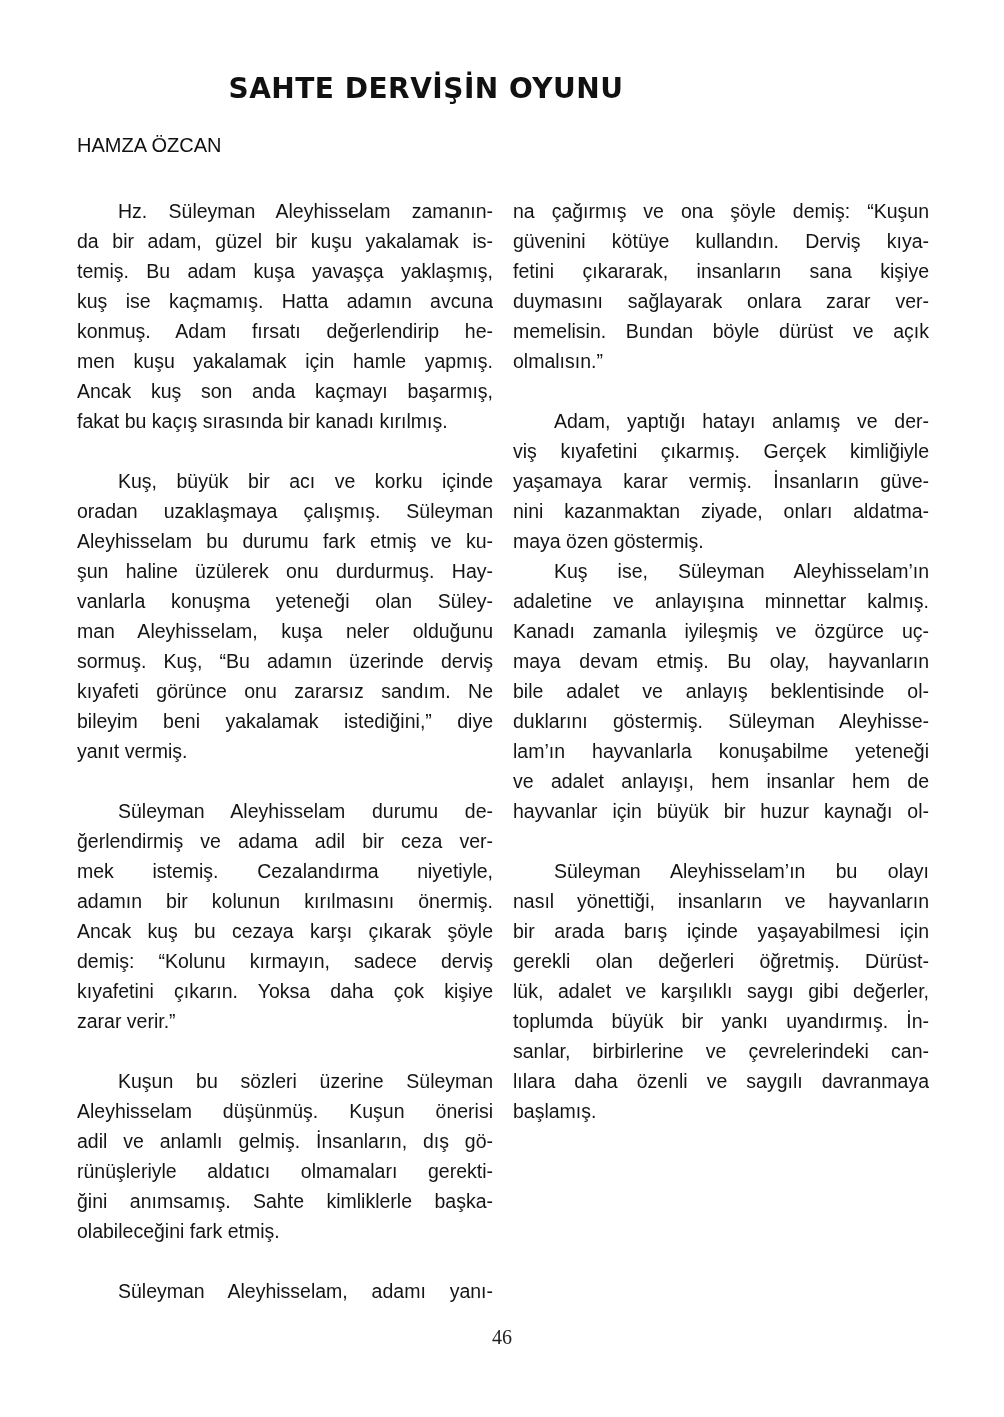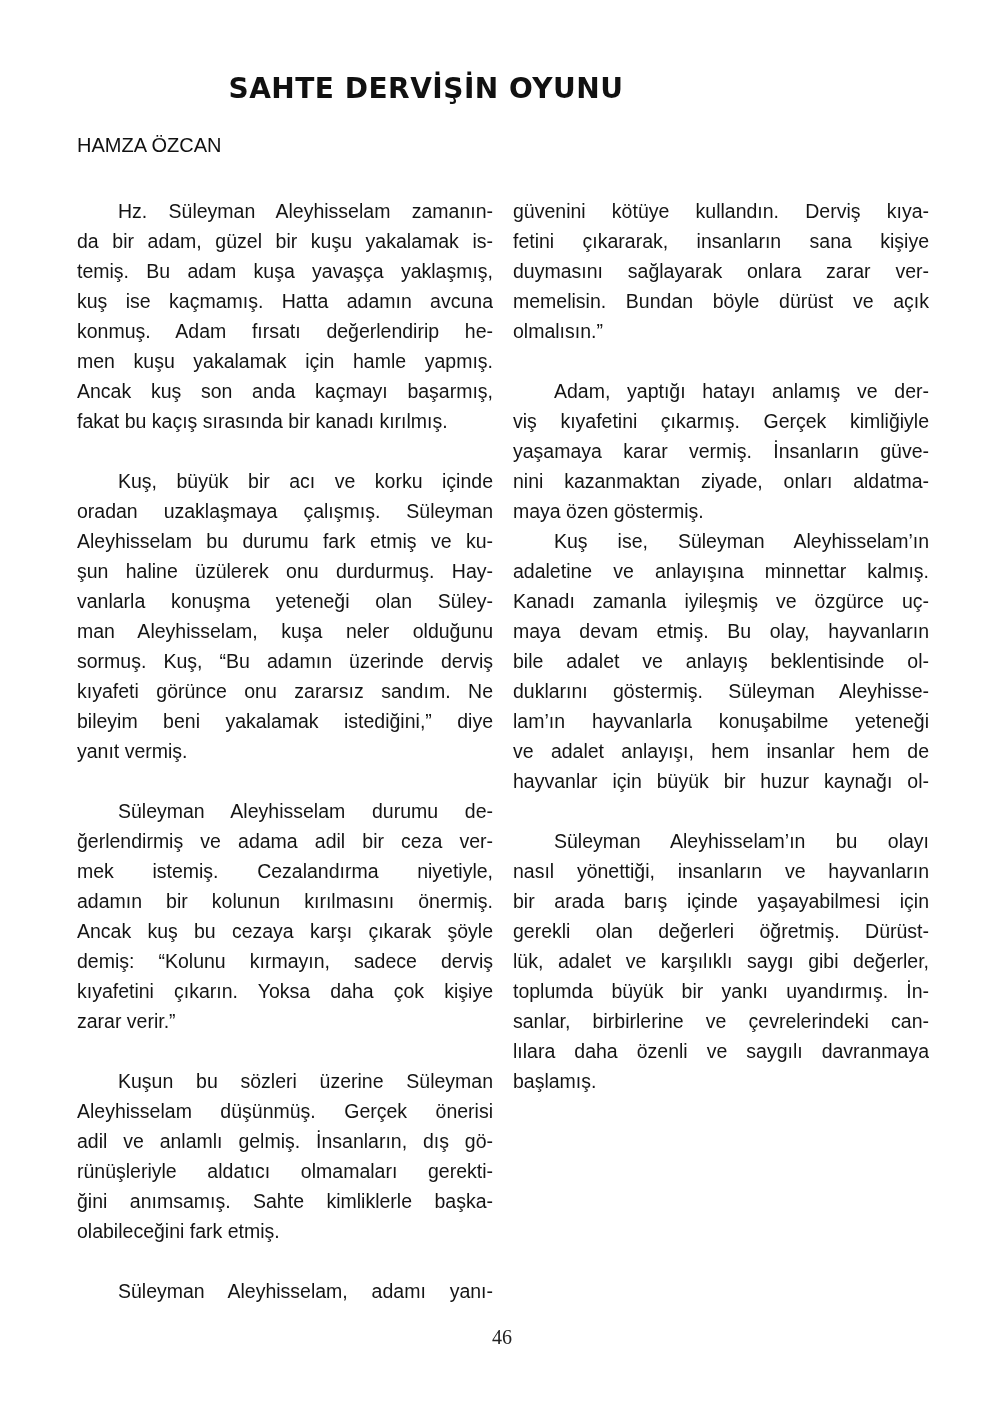--- a/index.html
+++ b/index.html
@@ -68,34 +68,35 @@
     <div class="line">mek istemiş. Cezalandırma niyetiyle,</div>
     <div class="line">adamın bir kolunun kırılmasını önermiş.</div>
     <div class="line">Ancak kuş bu cezaya karşı çıkarak şöyle</div>
     <div class="line">demiş: “Kolunu kırmayın, sadece derviş</div>
     <div class="line">kıyafetini çıkarın. Yoksa daha çok kişiye</div>
     <div class="line last">zarar verir.”</div>
   </div>
   <div class="gap"></div>
   <div>
     <div class="line indent">Kuşun bu sözleri üzerine Süleyman</div>
-    <div class="line">Aleyhisselam düşünmüş. Gerçek önerisi</div>
+    <div class="line">Aleyhisselam düşünmüş. Kuşun önerisi</div>
     <div class="line">adil ve anlamlı gelmiş. İnsanların, dış gö-</div>
     <div class="line">rünüşleriyle aldatıcı olmamaları gerekti-</div>
     <div class="line">ğini anımsamış. Sahte kimliklerle başka-</div>
     <div class="line last">olabileceğini fark etmiş.</div>
   </div>
   <div class="gap"></div>
   <div>
     <div class="line indent">Süleyman Aleyhisselam, adamı yanı-</div>
   </div>
 </div>
 
 <div class="col right">
   <div>
+    <div class="line">na çağırmış ve ona şöyle demiş: “Kuşun</div>
     <div class="line">güvenini kötüye kullandın. Derviş kıya-</div>
     <div class="line">fetini çıkararak, insanların sana kişiye</div>
     <div class="line">duymasını sağlayarak onlara zarar ver-</div>
     <div class="line">memelisin. Bundan böyle dürüst ve açık</div>
     <div class="line last">olmalısın.”</div>
   </div>
   <div class="gap"></div>
   <div>
     <div class="line indent">Adam, yaptığı hatayı anlamış ve der-</div>
     <div class="line">viş kıyafetini çıkarmış. Gerçek kimliğiyle</div>

